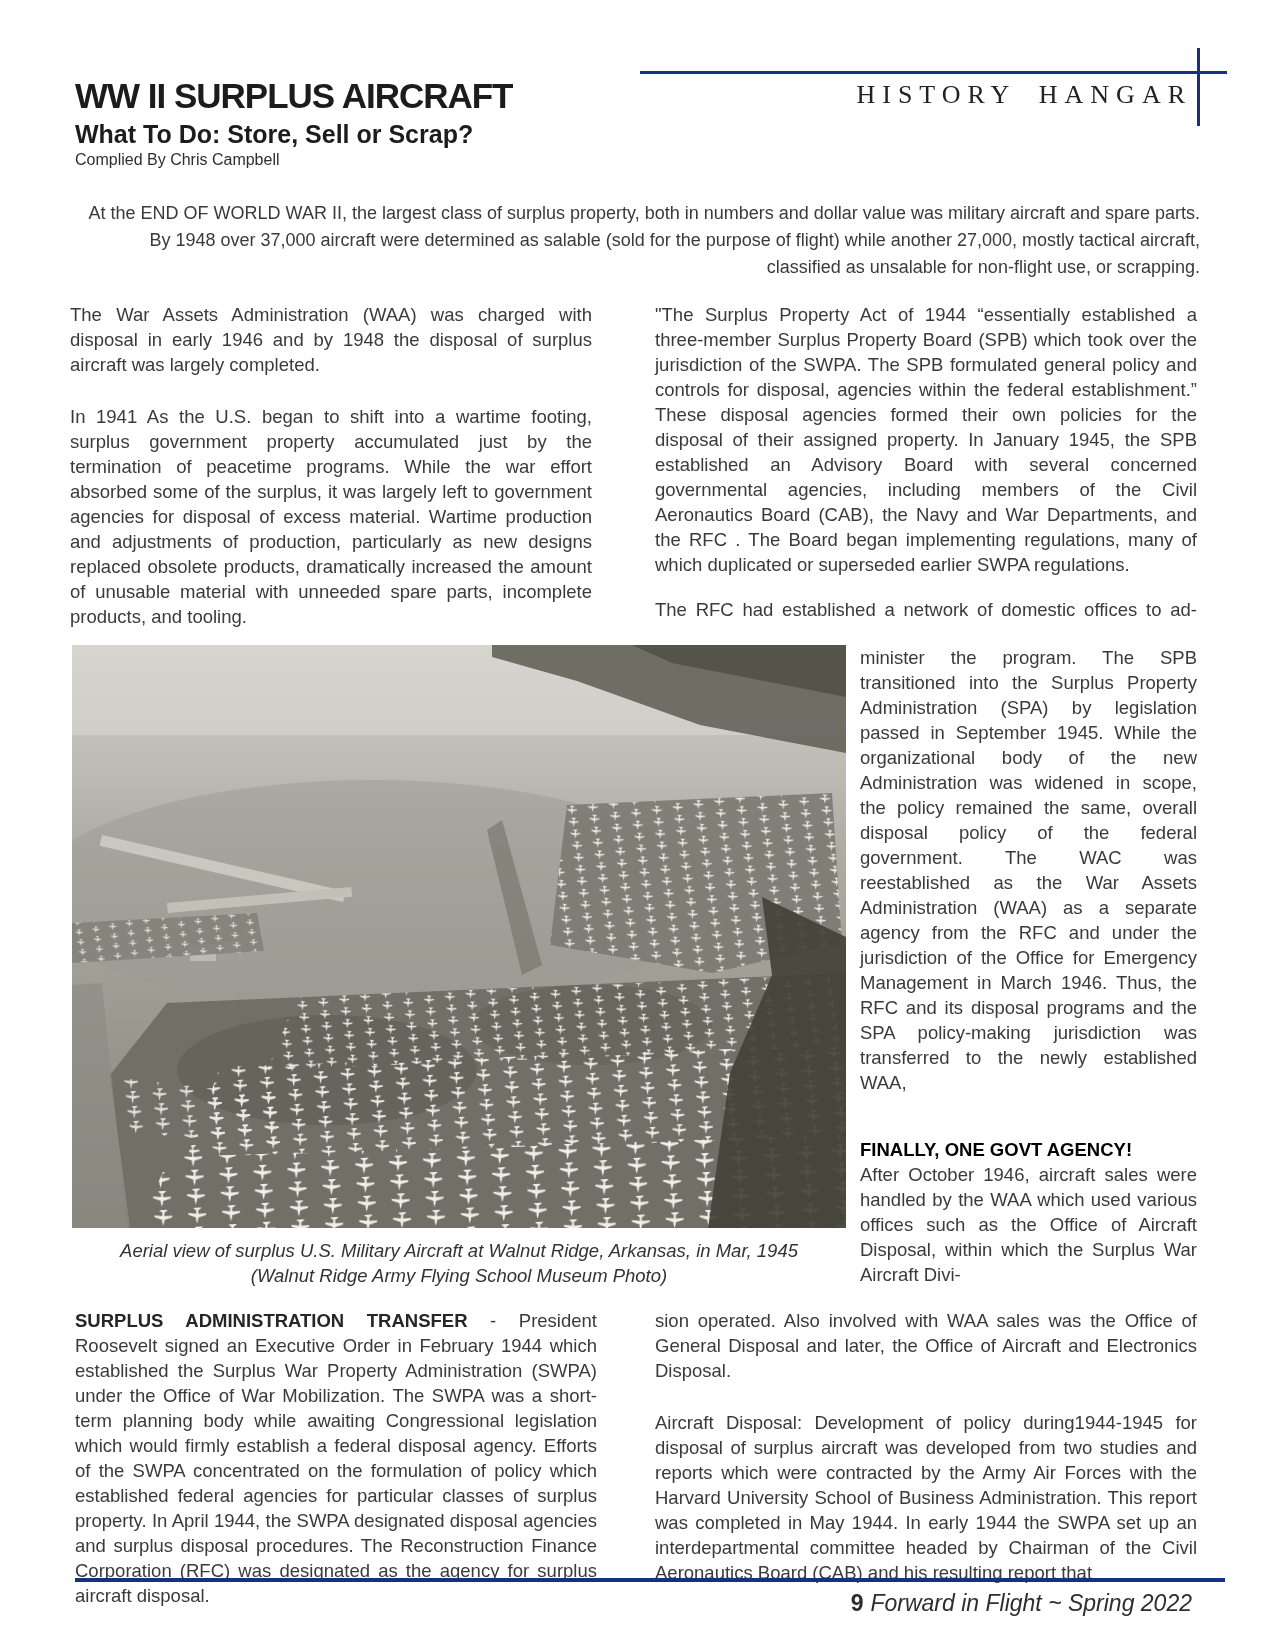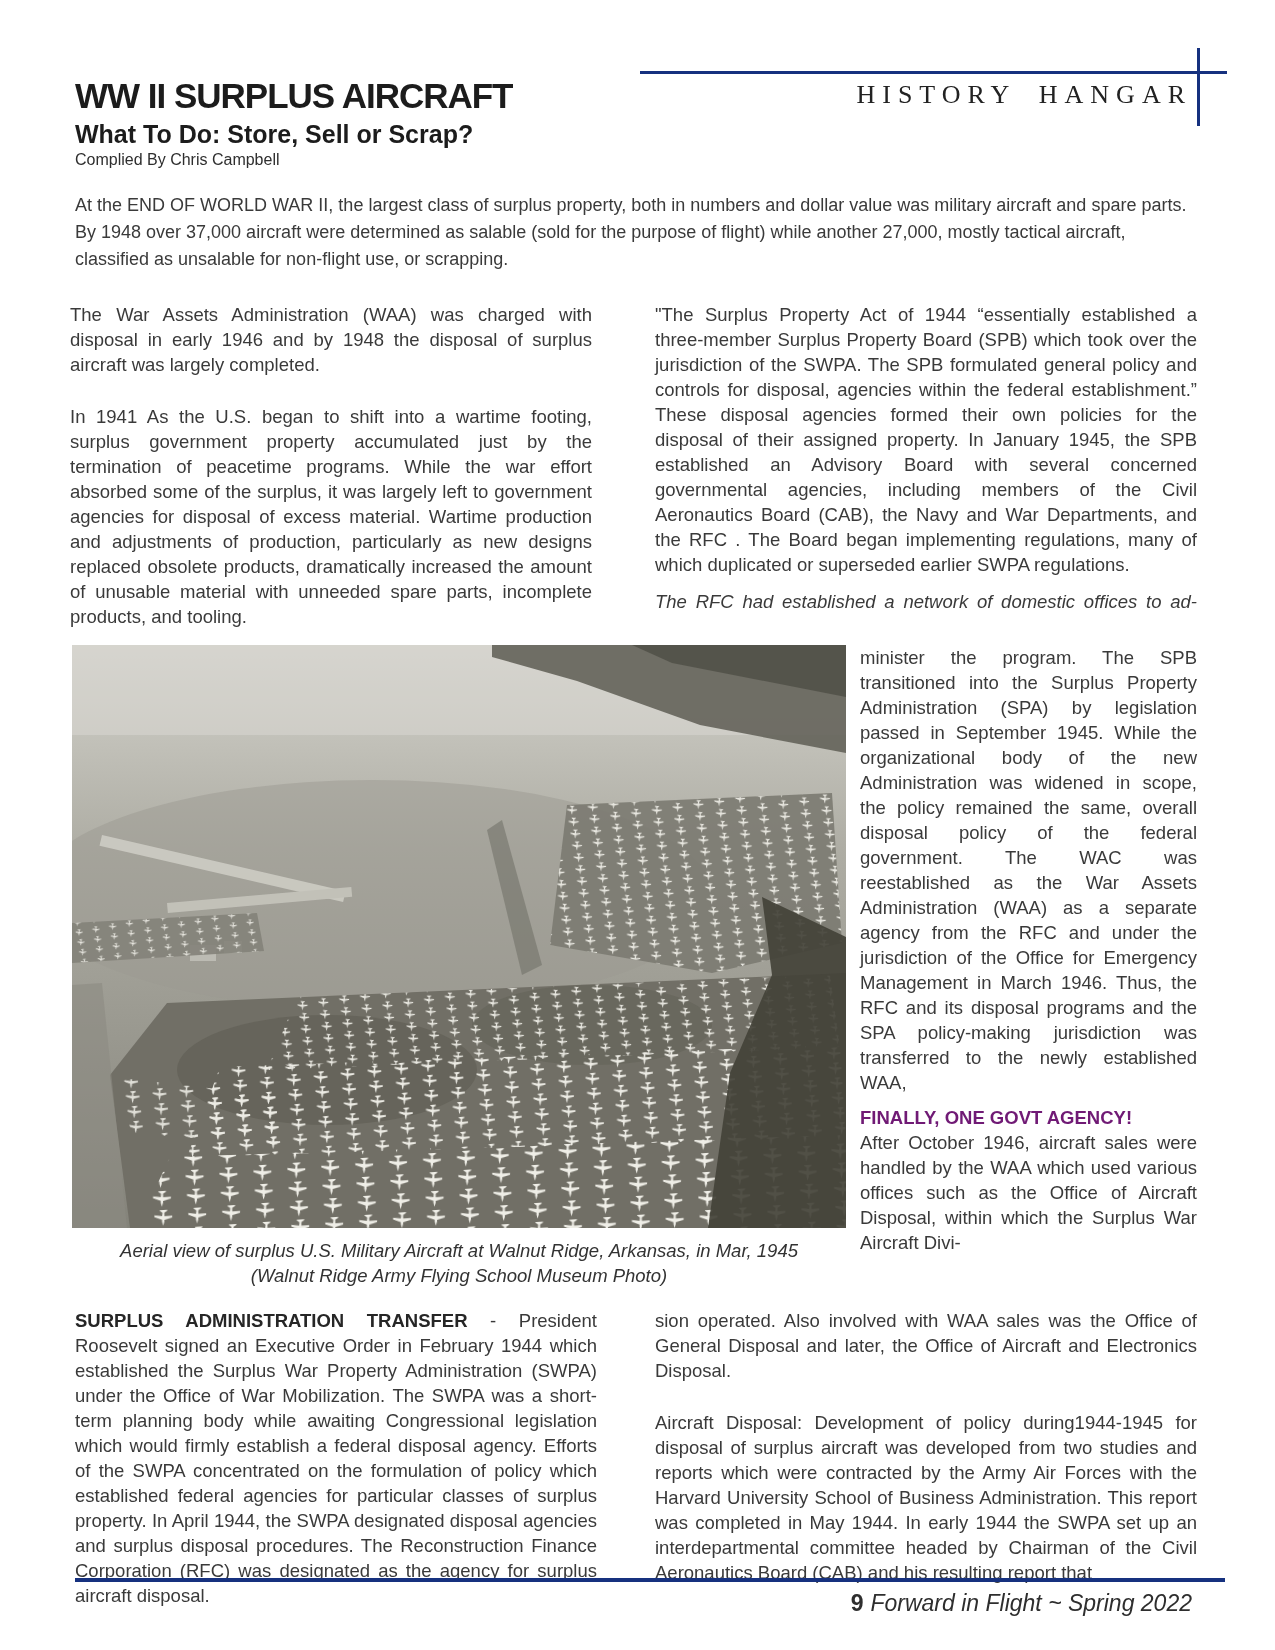--- a/index.html
+++ b/index.html
@@ -24,32 +24,32 @@
   }
   .rule-h { position:absolute; left:640px; top:71px; width:587px; height:3px; background:#16317f; }
   .rule-v { position:absolute; left:1197px; top:48px; width:3px; height:78px; background:#16317f; }
   .masthead {
     position:absolute; left:655px; top:80px; width:537px; text-align:right;
     font-family:"Liberation Serif", serif; font-size:26px; color:#222;
     letter-spacing:7px; word-spacing:10px;
   }
   
   .intro {
-    position:absolute; left:75px; top:192px; width:1125px;
-    font-size:18px; line-height:27px;
+    position:absolute; left:75px; top:200px; width:1125px;
+    font-size:18px; line-height:27px;text-align:right;
   }
   .bodytext { font-size:18.5px; line-height:25px; }
   .just { text-align:justify; }
   p { margin:0; }
   .gap { margin-top:27px; }
   .colA-left  { position:absolute; left:70px;  top:302px; width:522px; }
   .colA-right { position:absolute; left:655px; top:302px; width:542px; }
-  .rfc-start { margin-top:12px; text-align:justify; text-align-last:justify;font-style:italic; }
+  .rfc-start { margin-top:20px; text-align:justify; text-align-last:justify; }
   .narrow { position:absolute; left:860px; top:645px; width:337px; }
-  .finally-h { margin-top:10px; font-weight:bold; color:#701a75; }
+  .finally-h { margin-top:42px; font-weight:bold; color:#000000; }
   .photo-wrap { position:absolute; left:72px; top:645px; width:774px; height:583px; }
   .photo-wrap svg { display:block; width:774px; height:583px; }
   .caption {
     position:absolute; left:72px; top:1238px; width:774px; text-align:center;
     font-size:18.5px; line-height:25px; font-style:italic; color:#333;
   }
   .colC-left  { position:absolute; left:75px;  top:1308px; width:522px; }
   .colC-right { position:absolute; left:655px; top:1308px; width:542px; }
   .inline-h { font-weight:bold; color:#262626; }
   

